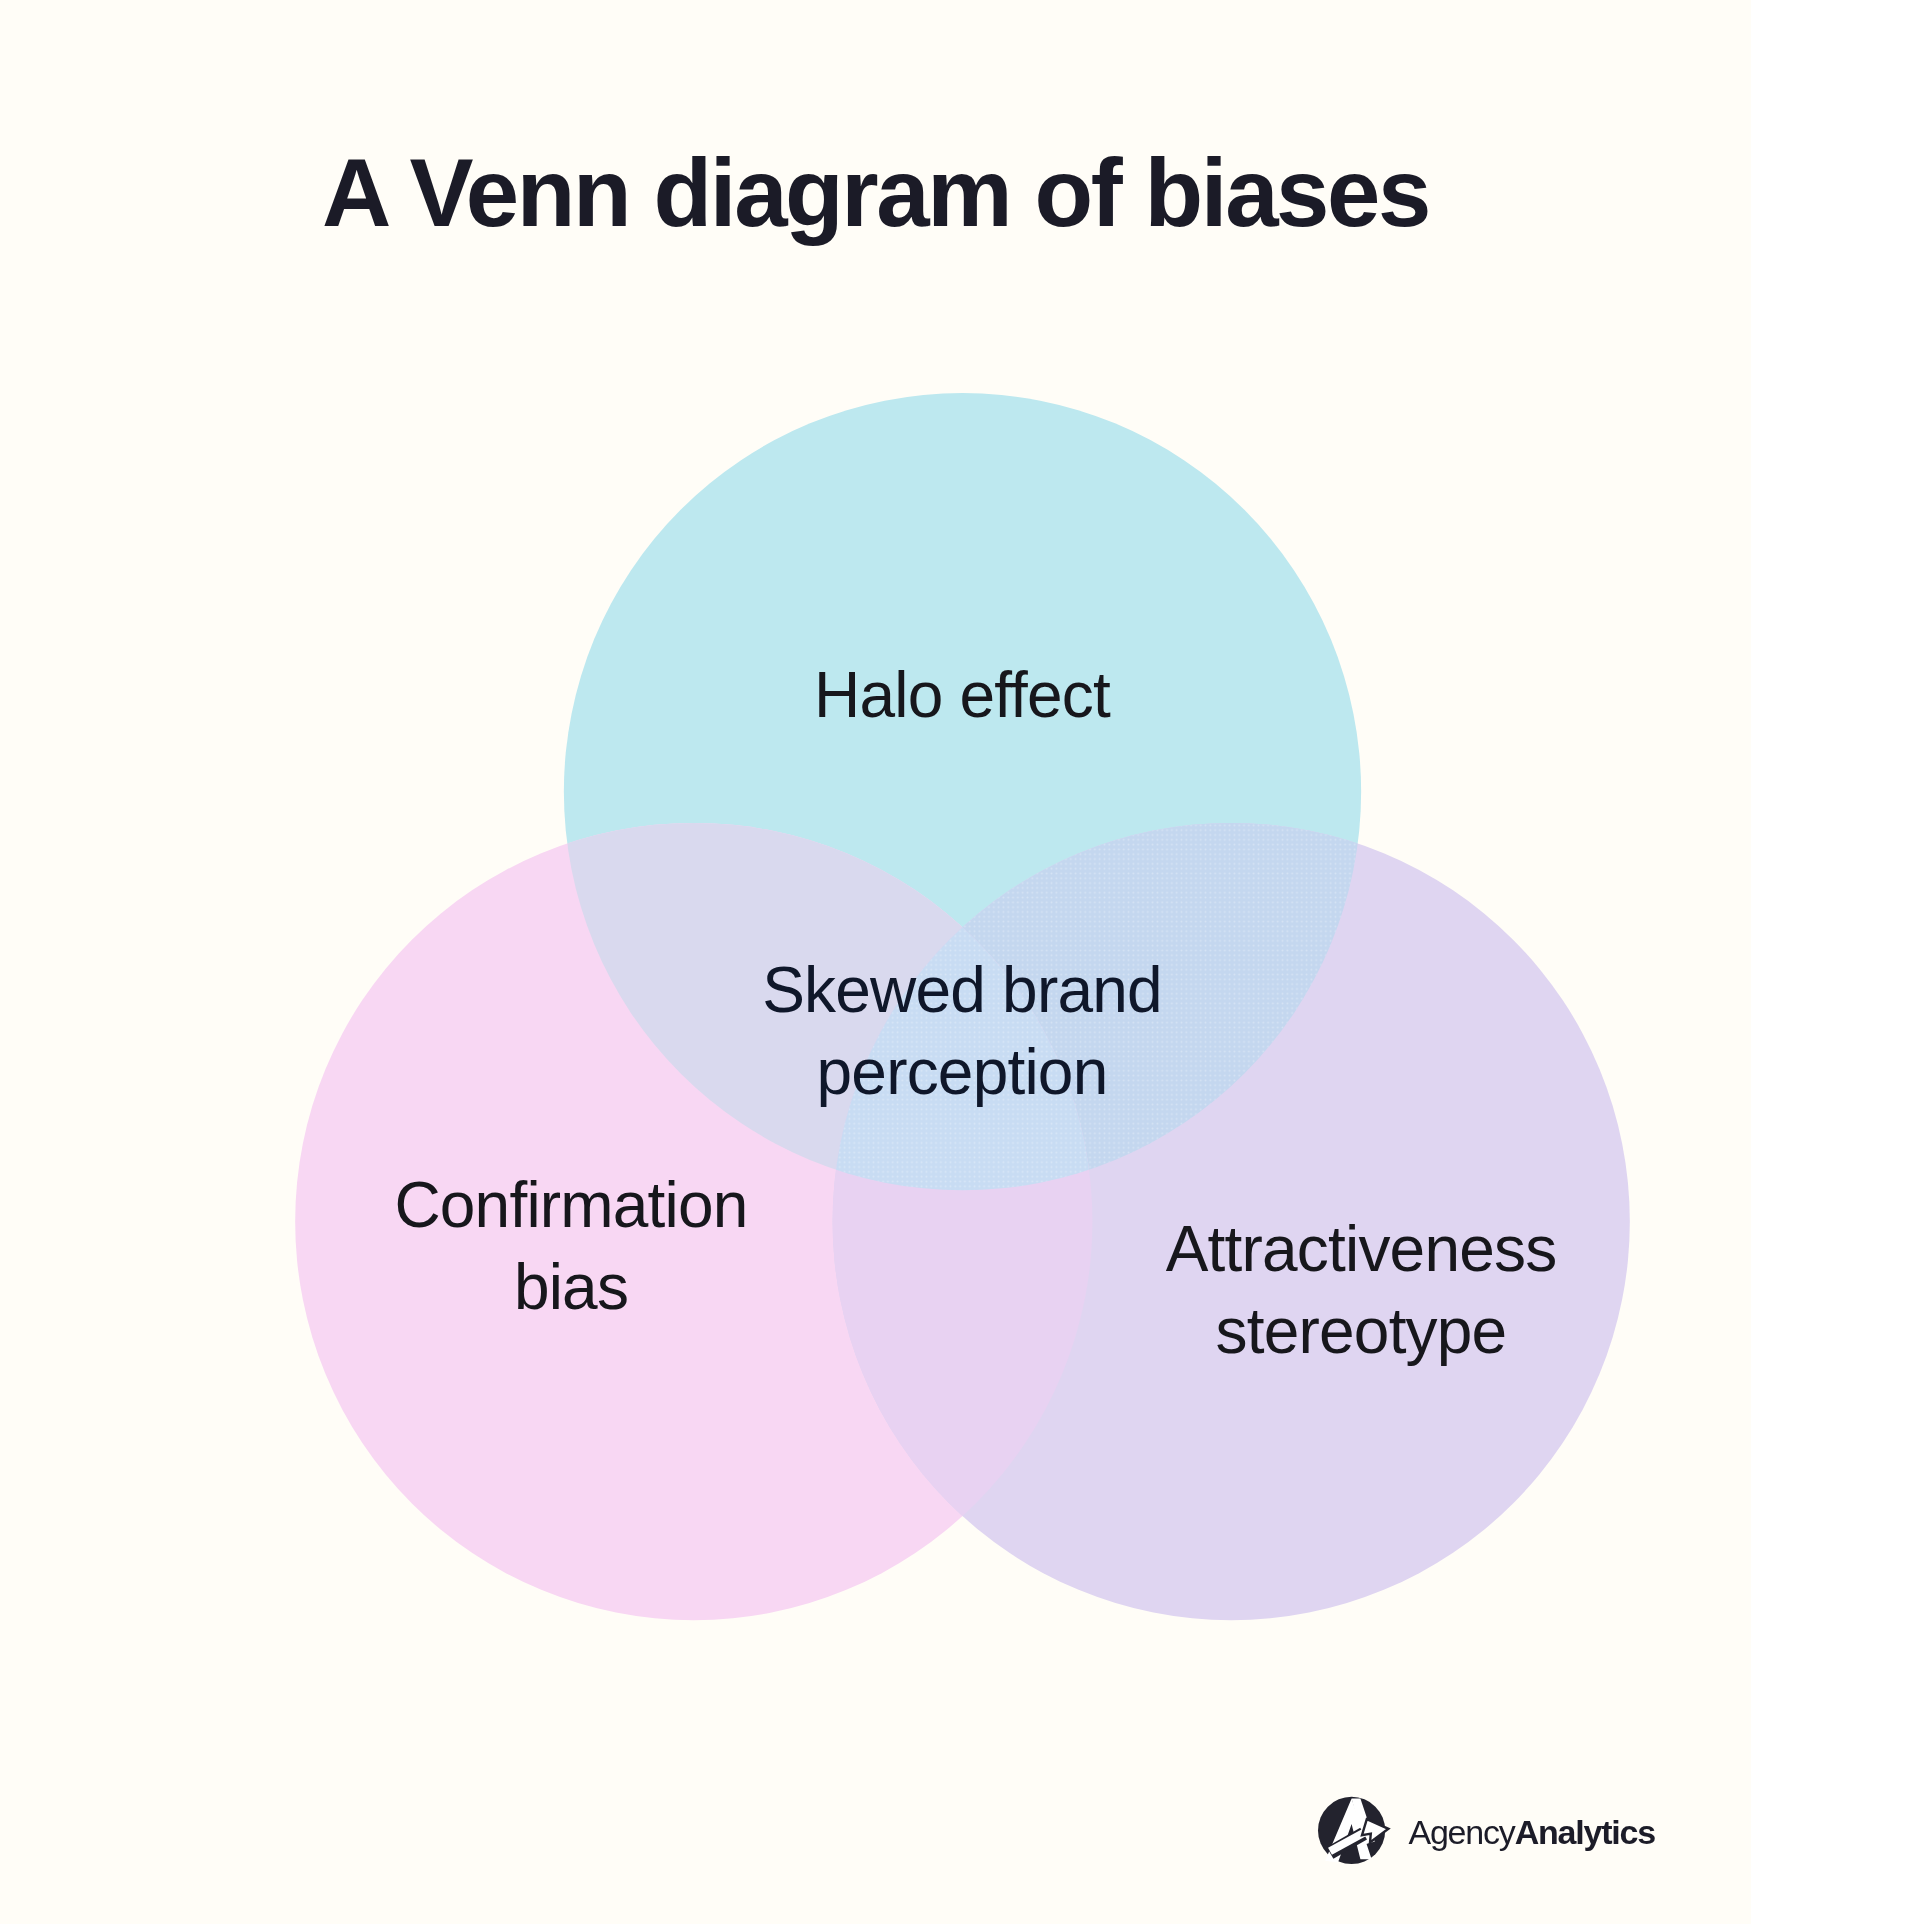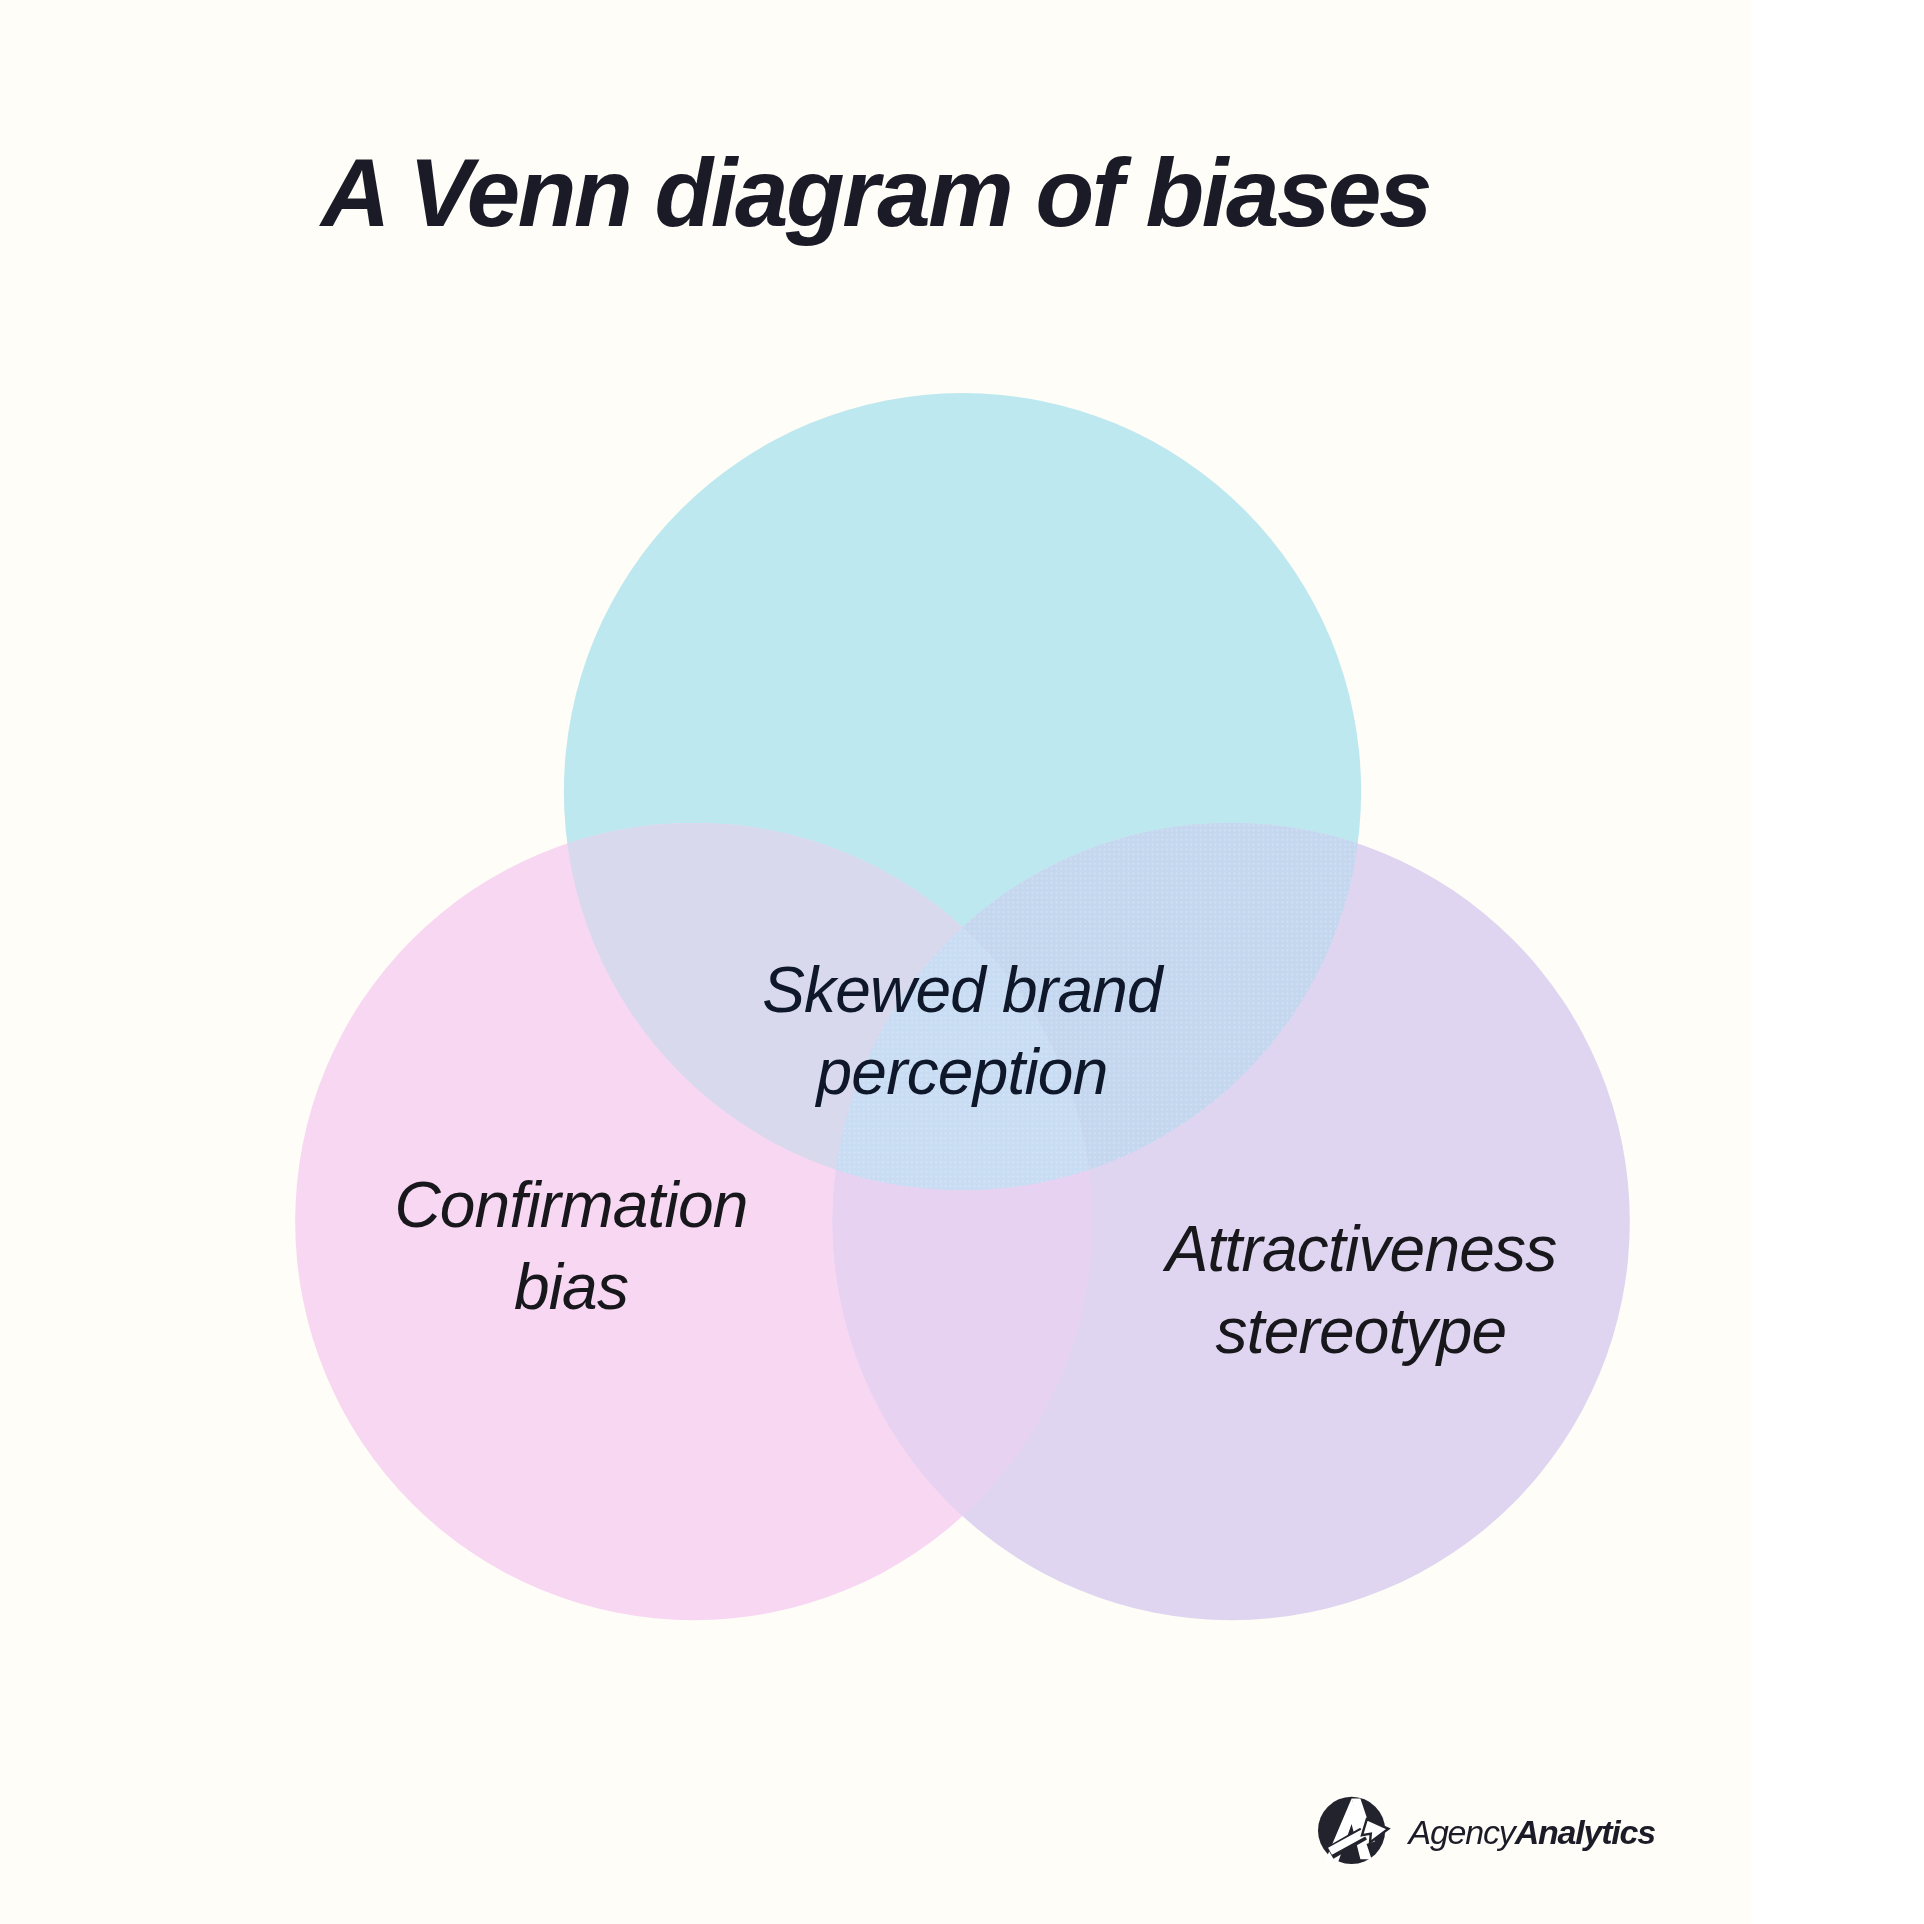--- a/index.html
+++ b/index.html
@@ -6,21 +6,20 @@
   html, body {
     width: 1925px;
     height: 1925px;
     overflow: hidden;
     font-family: "Liberation Sans", "DejaVu Sans", sans-serif;
   }
   .stage {
     position: relative;
     width: 1751px;
     height: 1925px;
-    font-style: italic;
   }
   .page-title {
     position: absolute;
     top: 138px;
     left: 50%;
     transform: translateX(-50%);
     font-size: 96px;
     font-weight: 700;
     letter-spacing: -2.4px;
     white-space: nowrap;
@@ -95,20 +94,21 @@
     </g>
 
     <g clip-path="url(#clipHalo)">
       <g clip-path="url(#clipConfirmation)">
         <circle cx="1535" cy="1523" r="497" fill="#C8DCF3"></circle>
         <circle cx="1535" cy="1523" r="497" fill="url(#dots)"></circle>
       </g>
     </g>
   </svg>
 
+  <div class="venn-label label-halo" style="color: rgb(23, 23, 28);">Halo effect</div>
 
   <div class="venn-label label-center" style="color: #0f172a;">Skewed brand perception</div>
 
   <div class="venn-label label-confirmation" style="color: rgb(23, 23, 28);">Confirmation bias</div>
 
   <div class="venn-label label-attract" style="color: rgb(23, 23, 28);">Attractiveness stereotype</div>
 
   <div class="logo">
     <svg class="logo-icon" viewBox="0 0 100 100" xmlns="http://www.w3.org/2000/svg" aria-hidden="true">
       <circle cx="47" cy="48" r="42" fill="#23232E"></circle>

